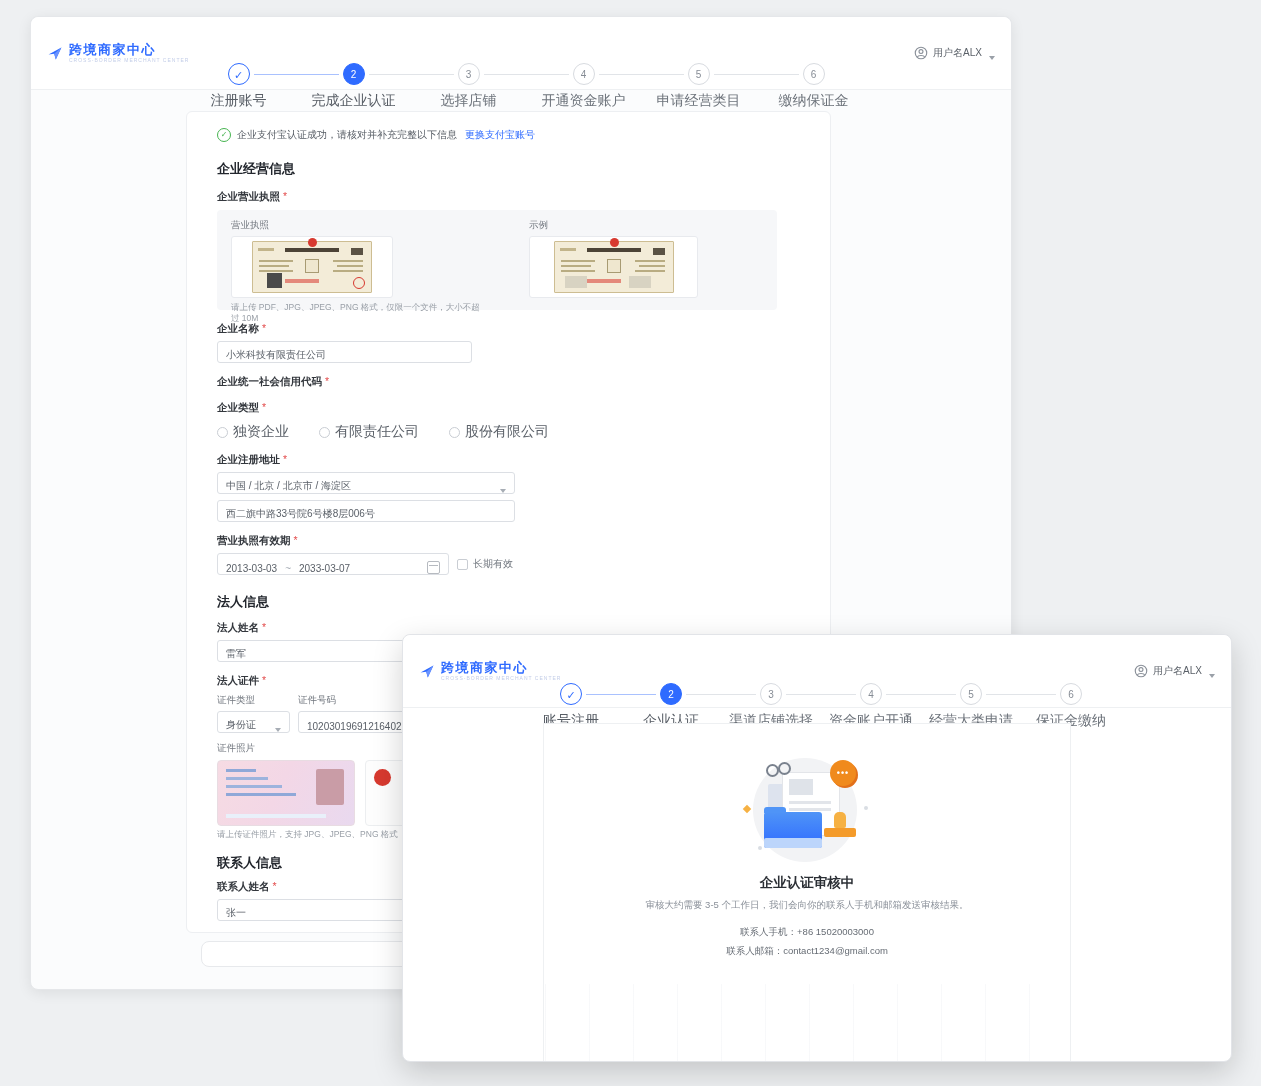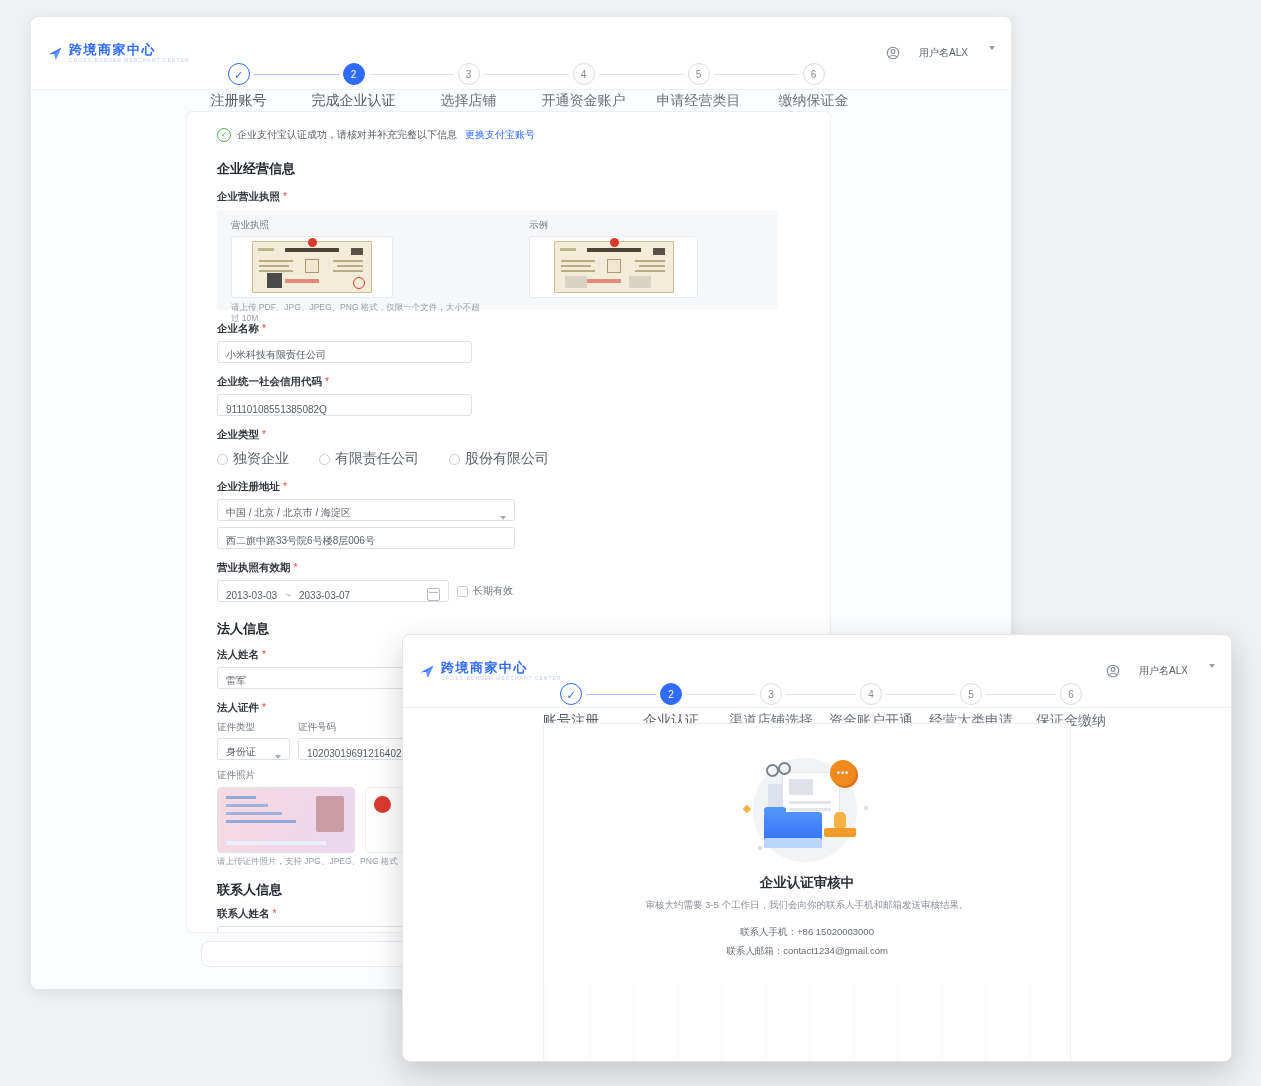--- a/index.html
+++ b/index.html
@@ -12,21 +12,21 @@
   .window{position:absolute;background:#fff;border-radius:8px;box-sizing:border-box;}
   .win-back{left:30px;top:16px;width:982px;height:974px;background:#fbfcfd;border:1px solid #e5e7ea;box-shadow:0 3px 14px rgba(0,0,0,.08);z-index:1;}
   .win-front{left:402px;top:634px;width:830px;height:428px;border:1px solid #e2e4e8;box-shadow:0 10px 30px rgba(0,0,0,.18);z-index:10;overflow:hidden;}
 
   
   .appbar{height:40px;display:flex;align-items:center;justify-content:space-between;padding:16px 16px;background:#fff;border-bottom:1px solid #eef0f2;border-radius:8px 8px 0 0;}
   .brand{display:flex;align-items:center;gap:6px;}
   .brand-col{display:flex;flex-direction:column;line-height:1;}
   .brand-name{color:#2f6bff;font-weight:bold;font-size:13px;letter-spacing:1.5px;}
   .brand-tag{font-size:5px;color:#c3cde8;letter-spacing:1px;margin-top:2px;}
-  .userbox{display:flex;align-items:flex-start;gap:19px;color:#5a6068;font-size:10px;cursor:pointer;}
+  .userbox{display:flex;align-items:flex-end;gap:5px;color:#5a6068;font-size:10px;cursor:pointer;}
   .caret{width:0;height:0;border-left:3px solid transparent;border-right:3px solid transparent;border-top:4px solid #9aa0a8;margin-left:2px;}
 
   
   .stepper{position:absolute;display:flex;}
   .win-back .stepper{left:150px;top:46px;width:690px;}
   .win-front .stepper{left:118px;top:48px;width:600px;}
   .step{flex:1;text-align:center;position:relative;}
   .connector{position:absolute;top:11px;left:calc(-50% + 15px);right:calc(50% + 15px);height:1px;background:#e1e4e8;}
   .connector.blue{background:#a9c1fe;}
   .step-dot{width:22px;height:22px;border-radius:50%;background:#fff;border:1px solid #d8dbe0;color:#868c95;font-size:10px;line-height:22px;margin:0 auto;position:relative;z-index:2;box-sizing:border-box;text-align:center;}
@@ -246,23 +246,20 @@
         </div>
       </div>
     </div>
 
     <div class="f-label req">企业名称</div>
     <div class="input" style="width:255px;">
       <span>小米科技有限责任公司</span>
     </div>
 
     <div class="f-label req">企业统一社会信用代码</div>
-    <div class="input" style="width:255px;">
-      <span>91110108551385082Q</span>
-    </div>
 
     <div class="f-label req">企业类型</div>
     <div class="radio-row">
       <span class="radio">
         <span class="radio-dot"></span>
         <span>独资企业</span>
       </span>
       <span class="radio">
         <span class="radio-dot"></span>
         <span>有限责任公司</span>

